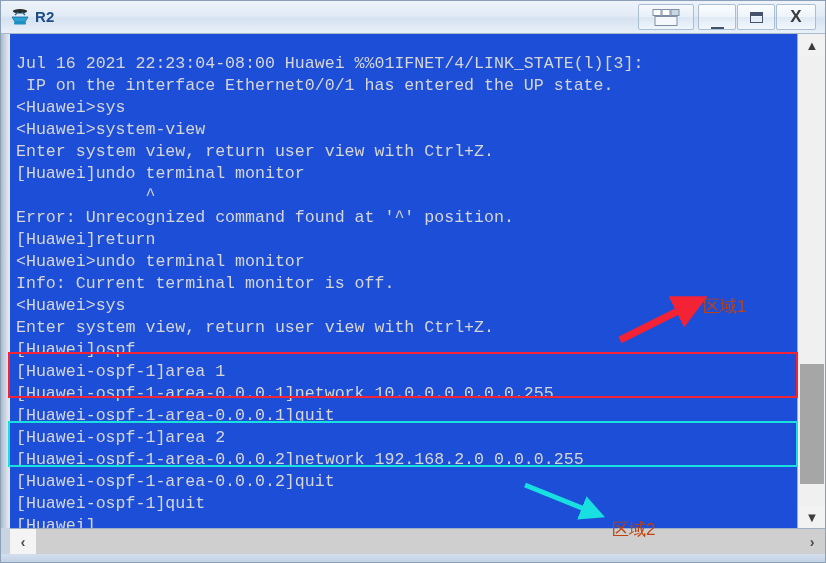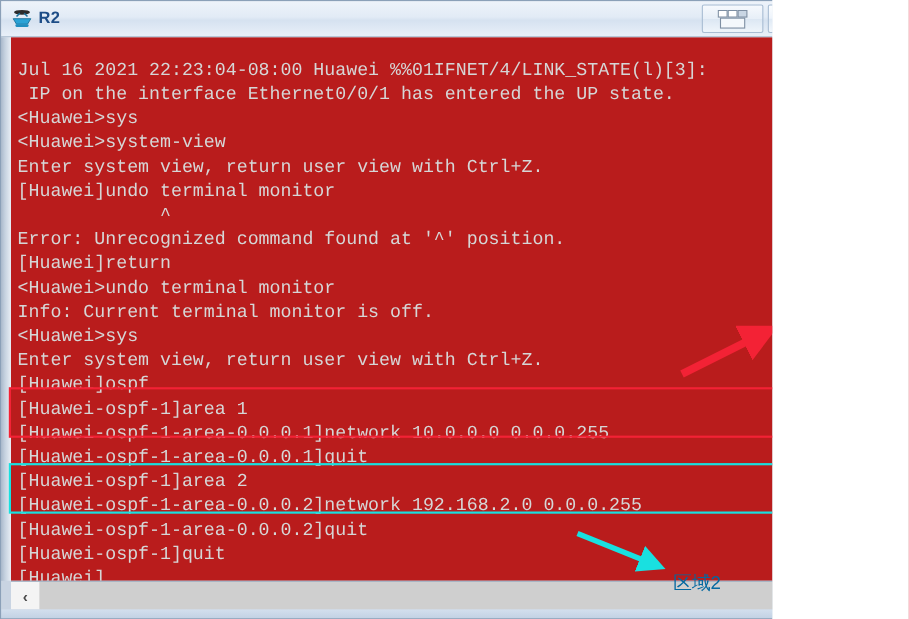--- a/index.html
+++ b/index.html
@@ -7,21 +7,21 @@
     padding: 0;
     background: #ffffff;
   }
   body {
     font-family: "Liberation Sans", sans-serif;
   }
 
   
   #window {
     position: relative;
-    width: 702px;
+    width: 826px;
     height: 563px;
     overflow: hidden;
     background: #d9e3ef;
     box-sizing: border-box;
   }
 
   
   #window-border {
     position: absolute;
     left: 0; top: 0;
@@ -143,21 +143,21 @@
     height: 494px;
     background: linear-gradient(to right, #aab9cc 0%, #c6d2e0 40%, #e8eef5 100%);
   }
 
   #console {
     position: absolute;
     left: 9px;
     top: 0px;
     width: 787px;
     height: 494px;
-    background: #b91c1c;
+    background: #1d4ed8;
     overflow: hidden;
   }
 
   #term-text {
     position: absolute;
     left: 6px;
     top: 2px;
     color: #d6d6d6;
     font-family: "Liberation Mono", "DejaVu Sans Mono", monospace;
     font-size: 16.6px;
@@ -295,21 +295,21 @@
     border: 2.5px solid #19e0e0;
   }
 
   .ann-label {
     position: absolute;
     font-family: "Liberation Sans", "DejaVu Sans", sans-serif;
     font-size: 17px;
     white-space: nowrap;
   }
   #label-area1 { left: 703px; top: 295px; color: #c2410c; }
-  #label-area2 { left: 612px; top: 518px; color: #0369a1; }
+  #label-area2 { left: 612px; top: 518px; color: #c2410c; }
 </style>
 </head>
 <body>
 
 <div id="window">
 
   <div id="titlebar">
 
     <span id="title-icon">
       <svg width="22" height="22" viewBox="0 0 22 22">

